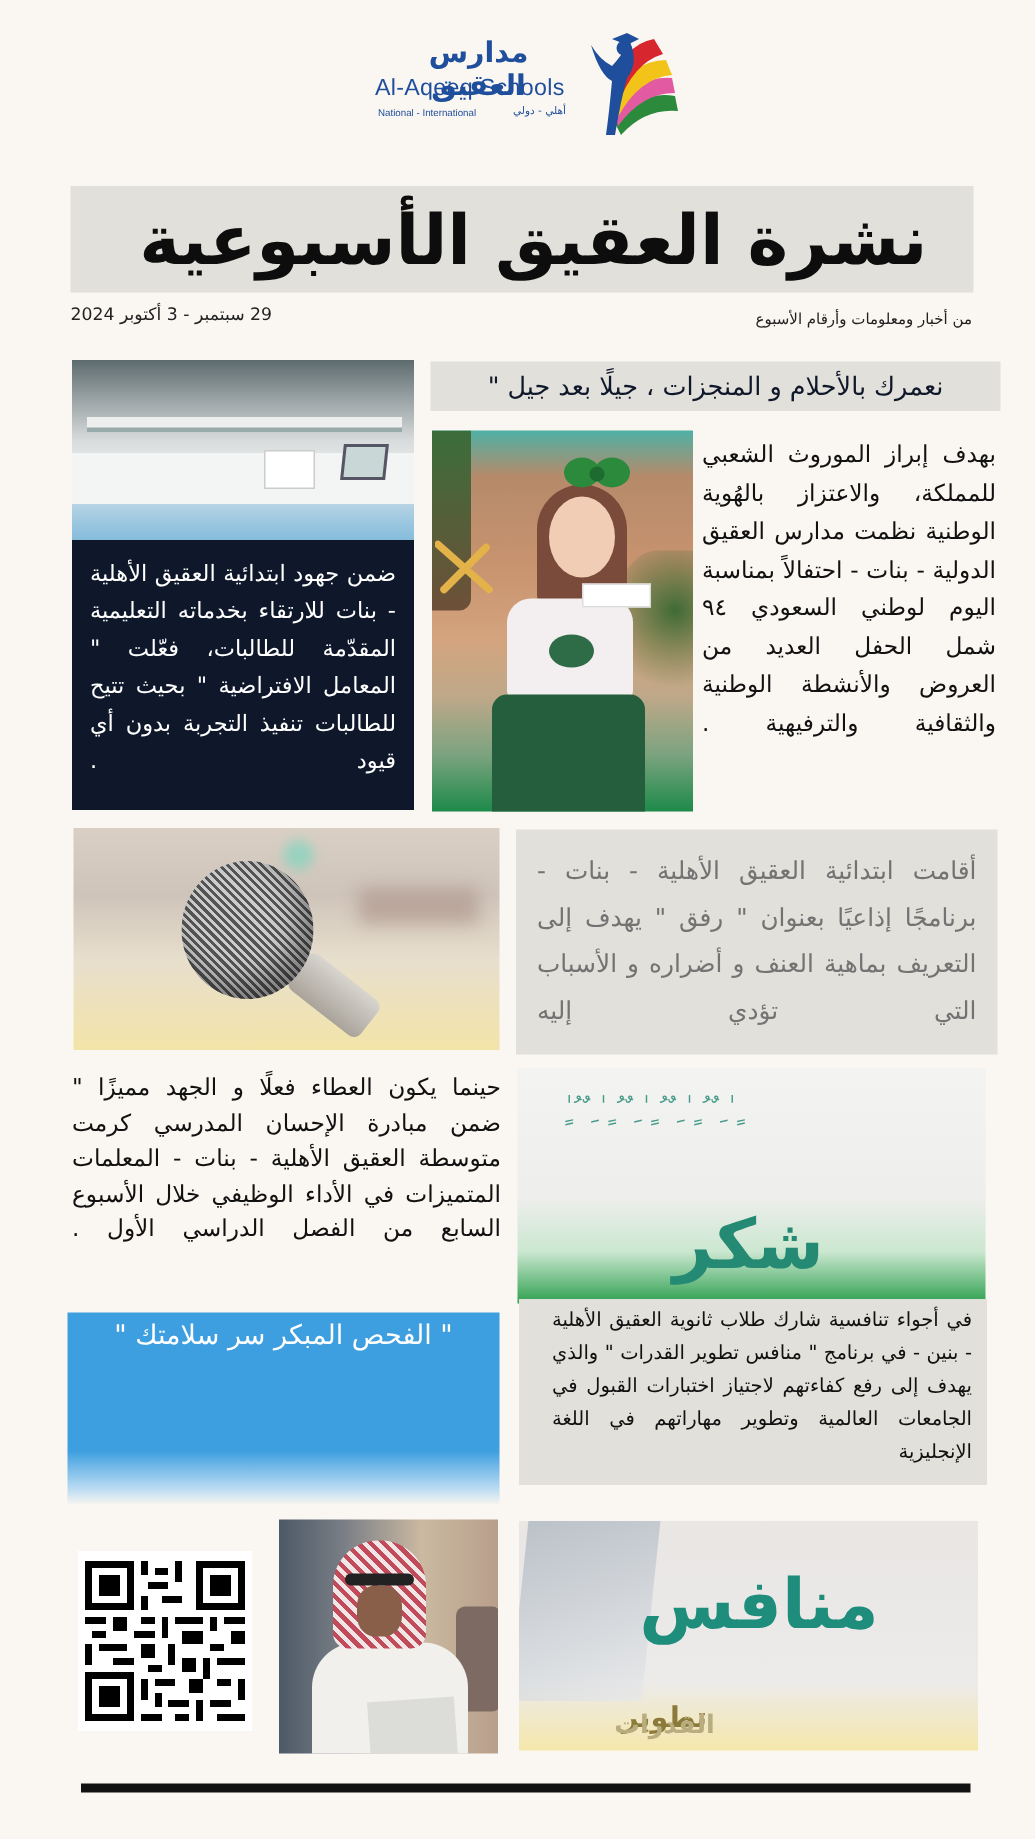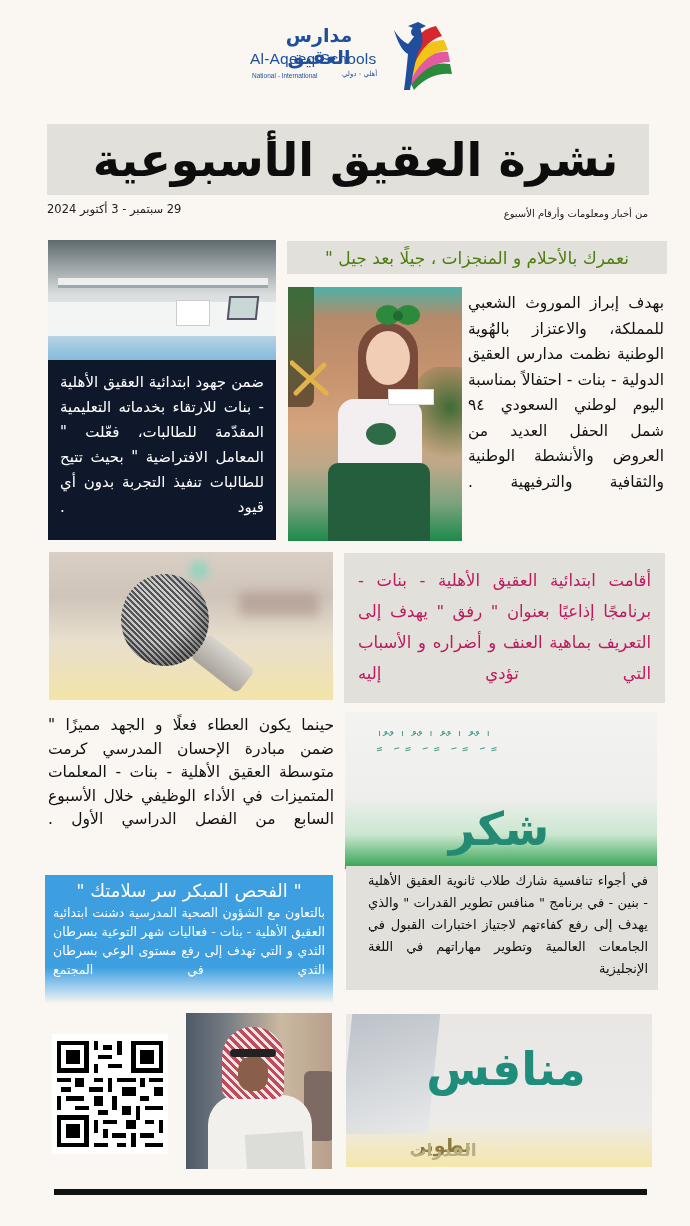--- a/index.html
+++ b/index.html
@@ -31,21 +31,21 @@
       linear-gradient(180deg, #5e6b6e 0%, #9aa3a5 22%, #d9dcdc 45%, #eef0f0 65%, #cfd7da 100%); }
   .lab-bench { position: absolute; left: 10px; top: 38px; width: 210px; height: 10px; background: #eeeeee; border-bottom: 3px solid #9aa; }
   .lab-bench2 { position: absolute; left: 0; top: 62px; width: 228px; height: 34px; background: #f3f4f4; }
   .lab-laptop { position: absolute; left: 180px; top: 56px; width: 30px; height: 24px; background: #c9d8d6; border: 2px solid #556; transform: skewX(-6deg); }
   .lab-box { position: absolute; left: 128px; top: 60px; width: 34px; height: 26px; background: #fff; border: 1px solid #ccc; }
   .lab-text { position: absolute; left: 0; top: 120px; width: 100%; height: 180px; background: #0f172a;
     color: #fff; font-size: 15px; line-height: 25px; direction: rtl; text-align: justify; text-align-last: justify; padding: 10px 12px 0 12px; }
 
   
   .quote-band { left: 287px; top: 241px; width: 380px; height: 33px; background: #e2e0da; display: flex; align-items: center; justify-content: center; }
-  .quote-text { font-size: 17px; direction: rtl; color: #4d7c0f; }
+  .quote-text { font-size: 17px; direction: rtl; color: #0f172a; }
 
   
   .girl-photo { left: 288px; top: 287px; width: 174px; height: 254px; overflow: hidden;
     background: linear-gradient(180deg, #4fb1a6 0%, #b58a6a 12%, #c8936f 35%, #d3a47e 55%, #bea889 70%, #7ca37f 85%, #1d8a4a 100%); }
   .girl-photo .palm { position: absolute; left: -10px; top: 0; width: 36px; height: 120px; background: linear-gradient(180deg, #3b6d3a, #6e5038); border-radius: 0 0 8px 8px; }
   .girl-photo .sword { position: absolute; left: 2px; top: 72px; width: 40px; height: 40px; }
   .girl-photo .face { position: absolute; left: 78px; top: 44px; width: 44px; height: 54px; border-radius: 50%; background: #f0cdb4; }
   .girl-photo .hair { position: absolute; left: 70px; top: 36px; width: 60px; height: 84px; border-radius: 30px 30px 10px 10px; background: #7a4a3a; }
   .girl-photo .bow { position: absolute; left: 88px; top: 16px; width: 44px; height: 24px; }
   .girl-photo .shirt { position: absolute; left: 50px; top: 112px; width: 84px; height: 66px; border-radius: 16px 16px 4px 4px; background: #f3eef0; }
@@ -59,21 +59,21 @@
   
   .mic-photo { left: 49px; top: 552px; width: 284px; height: 148px; overflow: hidden;
     background: linear-gradient(180deg, #d9cfc4 0%, #cfc4ba 30%, #e8dfcd 60%, #f3e4a8 100%); }
   .mic-photo .blur1 { position: absolute; left: 190px; top: 40px; width: 80px; height: 24px; background: #a88f86; filter: blur(6px); opacity: .6; }
   .mic-photo .blur2 { position: absolute; left: 140px; top: 8px; width: 20px; height: 20px; border-radius: 50%; background: #7fd5c0; filter: blur(4px); opacity: .7; }
   .mic-photo .head { position: absolute; left: 72px; top: 22px; width: 88px; height: 92px; border-radius: 50%;
     background: repeating-linear-gradient(45deg, #555 0 2px, #ccc 2px 4px), #888; box-shadow: inset -8px -10px 18px rgba(0,0,0,.4); }
   .mic-photo .body { position: absolute; left: 150px; top: 78px; width: 60px; height: 30px; background: linear-gradient(180deg, #d8d5cf, #a9a39a); transform: rotate(38deg); transform-origin: left center; border-radius: 6px; }
 
   .radio-box { left: 344px; top: 553px; width: 321px; height: 150px; background: #e2e0da;
-    padding: 12px 14px 0 14px; font-size: 16.5px; line-height: 31px; direction: rtl; text-align: justify; text-align-last: justify; color: #be185d; }
+    padding: 12px 14px 0 14px; font-size: 16.5px; line-height: 31px; direction: rtl; text-align: justify; text-align-last: justify; color: #737373; }
 
   .excellence-text { left: 48px; top: 714px; width: 286px; font-size: 15.5px; line-height: 23.5px; direction: rtl; text-align: justify; text-align-last: justify; color: #111; }
 
   
   .thanks-card { left: 345px; top: 712px; width: 312px; height: 157px; overflow: hidden;
     background: linear-gradient(180deg, #f3f3f2 0%, #eeeeec 55%, #cbe7d0 78%, #2ea04f 100%); }
   .thanks-glyphs { position: absolute; left: 30px; top: 18px; width: 200px; font-size: 18px; color: #2a8d78; letter-spacing: 6px; line-height: 22px; opacity: .85; }
   .thanks-word { position: absolute; left: 24px; top: 52px; width: 260px; text-align: center; font-size: 46px; font-weight: bold; color: #248a73; direction: rtl; margin-top: 38px; }
 
   
@@ -179,21 +179,20 @@
 
 <div class="abs excellence-text">حينما يكون العطاء فعلًا و الجهد مميزًا " ضمن مبادرة الإحسان المدرسي كرمت متوسطة العقيق الأهلية - بنات - المعلمات المتميزات في الأداء الوظيفي خلال الأسبوع السابع من الفصل الدراسي الأول .</div>
 
 <div class="abs thanks-card">
   <div class="thanks-glyphs">ٰ ٍ ُ ٌ ِ ٰ ٍ ُ ٌ ِ ٰ ٍ ُ ٌ ِ ٰ ٍ ُ ٌ ِ ٰ ٍ</div>
   <div class="thanks-word">شكر وتقدير</div>
 </div>
 
 <div class="abs early-card">
   <div class="early-title">" الفحص المبكر سر سلامتك "</div>
-  <div class="early-body">بالتعاون مع الشؤون الصحية المدرسية دشنت ابتدائية العقيق الأهلية - بنات - فعاليات شهر التوعية بسرطان الثدي و التي تهدف إلى رفع مستوى الوعي بسرطان الثدي في المجتمع</div>
 </div>
 
 <div class="abs competition-box">في أجواء تنافسية شارك طلاب ثانوية العقيق الأهلية - بنين - في برنامج " منافس تطوير القدرات " والذي يهدف إلى رفع كفاءتهم لاجتياز اختبارات القبول في الجامعات العالمية  وتطوير مهاراتهم في اللغة الإنجليزية</div>
 
 <div class="abs qr">
   <svg viewBox="0 0 25 25" shape-rendering="crispEdges">
     <rect width="25" height="25" fill="#fff"></rect>
     <g fill="#000">
       <rect x="1" y="1" width="7" height="7"></rect>
         <rect x="2" y="2" width="5" height="5" fill="#fff"></rect>

